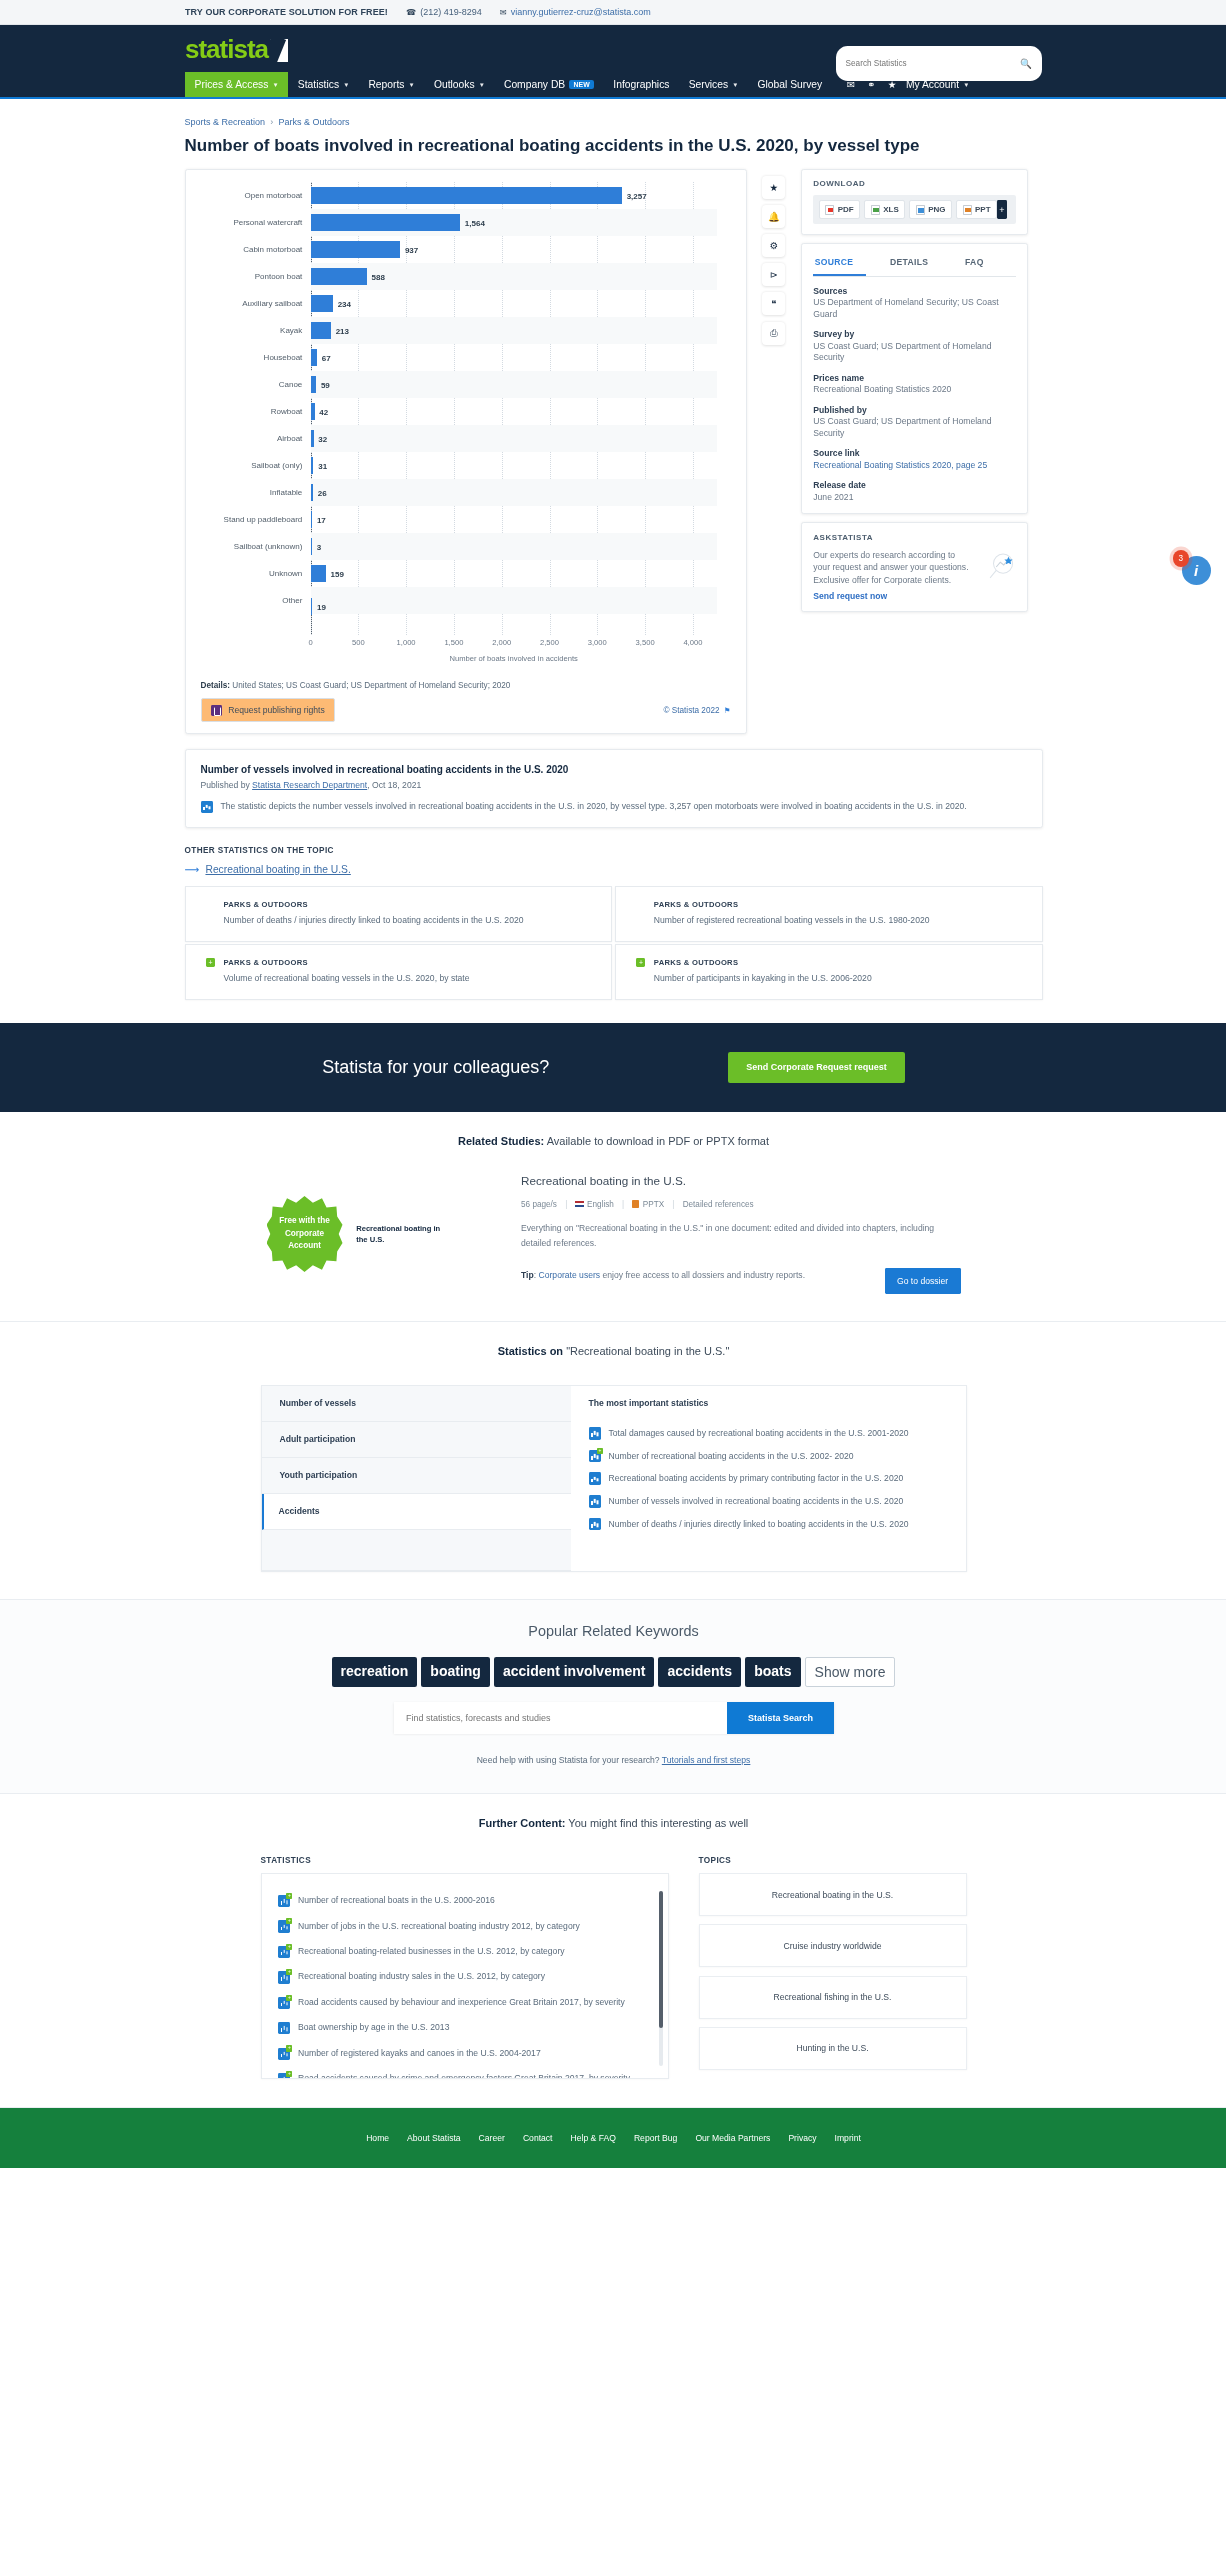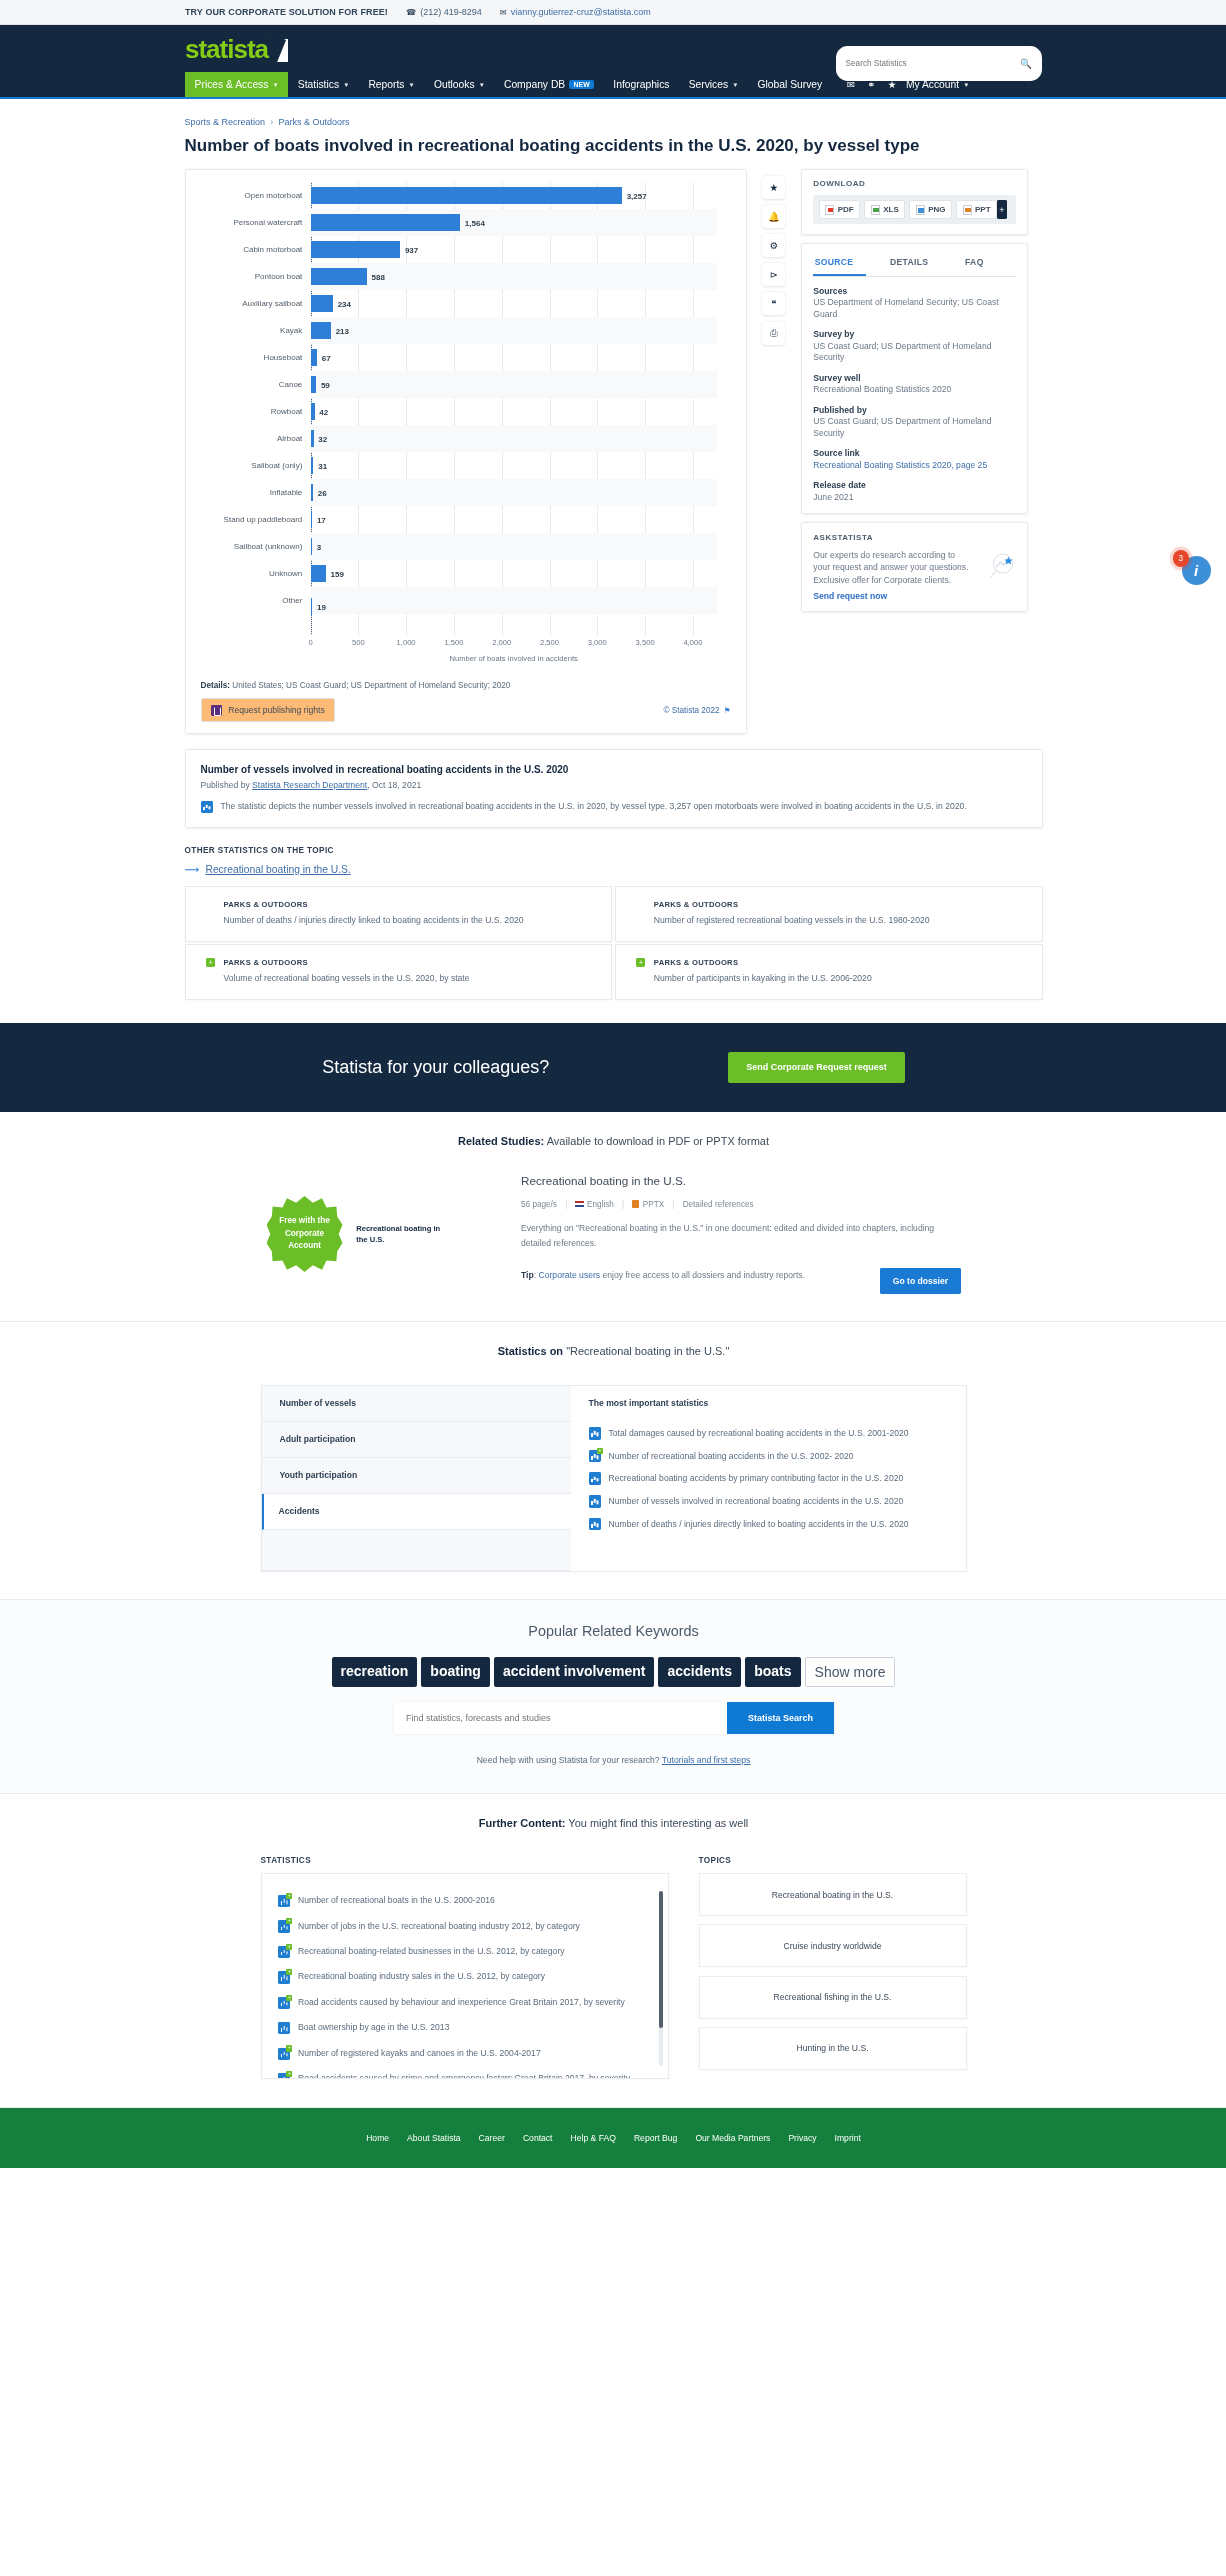--- a/index.html
+++ b/index.html
@@ -334,21 +334,21 @@
   .rs-meta .divider { color: #ccd4db; }
   .rs-meta .item { display: flex; align-items: center; gap: 3.4px; }
   .mini-flag { width: 8.2px; height: 6.2px; background: linear-gradient(#b32d34 33%, #fff 33%, #fff 66%, #2b4b8c 66%); display: inline-block; }
   .mini-ppt { width: 6.9px; height: 8.2px; background: #e08126; border-radius: 0.7px; display: inline-block; }
   .rs-desc { font-size: 8.6px; color: #6b7887; line-height: 1.7; margin-bottom: 18px; }
   .rs-tipline { display: flex; align-items: flex-start; justify-content: space-between; gap: 20.6px; }
   .rs-tip { font-size: 8.6px; color: #6b7887; line-height: 1.7; max-width: 288px; }
   .rs-tip b { color: #2f4054; }
   .rs-tip .lnk { color: #3d6ea8; }
   .btn-blue {
-    background: #1a7ad4; color: #fff; font-size: 8.6px; font-weight: bold;
+    background: #1a7ad4; color: #fff; font-size: 8.6px; font-weight: normal;
     padding: 7.6px 12.4px; border: none; border-radius: 1.4px; cursor: pointer;
     white-space: nowrap; font-family: "Liberation Sans", sans-serif;
   }
 
   
   .so-box {
     display: flex; border: 0.7px solid #e8ecf0; background: #fff;
     margin: 0 76px; box-shadow: 0 0.7px 2.1px rgba(0,0,0,.05);
   }
   .so-tabs { width: 309px; background: #f6f8fa; }
@@ -703,21 +703,21 @@
           </div>
           <div class="meta-block">
             <div class="meta-key">Sources</div>
             <div class="meta-val">US Department of Homeland Security; US Coast Guard</div>
           </div>
           <div class="meta-block">
             <div class="meta-key">Survey by</div>
             <div class="meta-val">US Coast Guard; US Department of Homeland Security</div>
           </div>
           <div class="meta-block">
-            <div class="meta-key">Survey well</div>
+            <div class="meta-key">Prices name</div>
             <div class="meta-val">Recreational Boating Statistics 2020</div>
           </div>
           <div class="meta-block">
             <div class="meta-key">Published by</div>
             <div class="meta-val">US Coast Guard; US Department of Homeland Security</div>
           </div>
           <div class="meta-block">
             <div class="meta-key">Source link</div>
             <div class="meta-val link">Recreational Boating Statistics 2020, page 25</div>
           </div>

